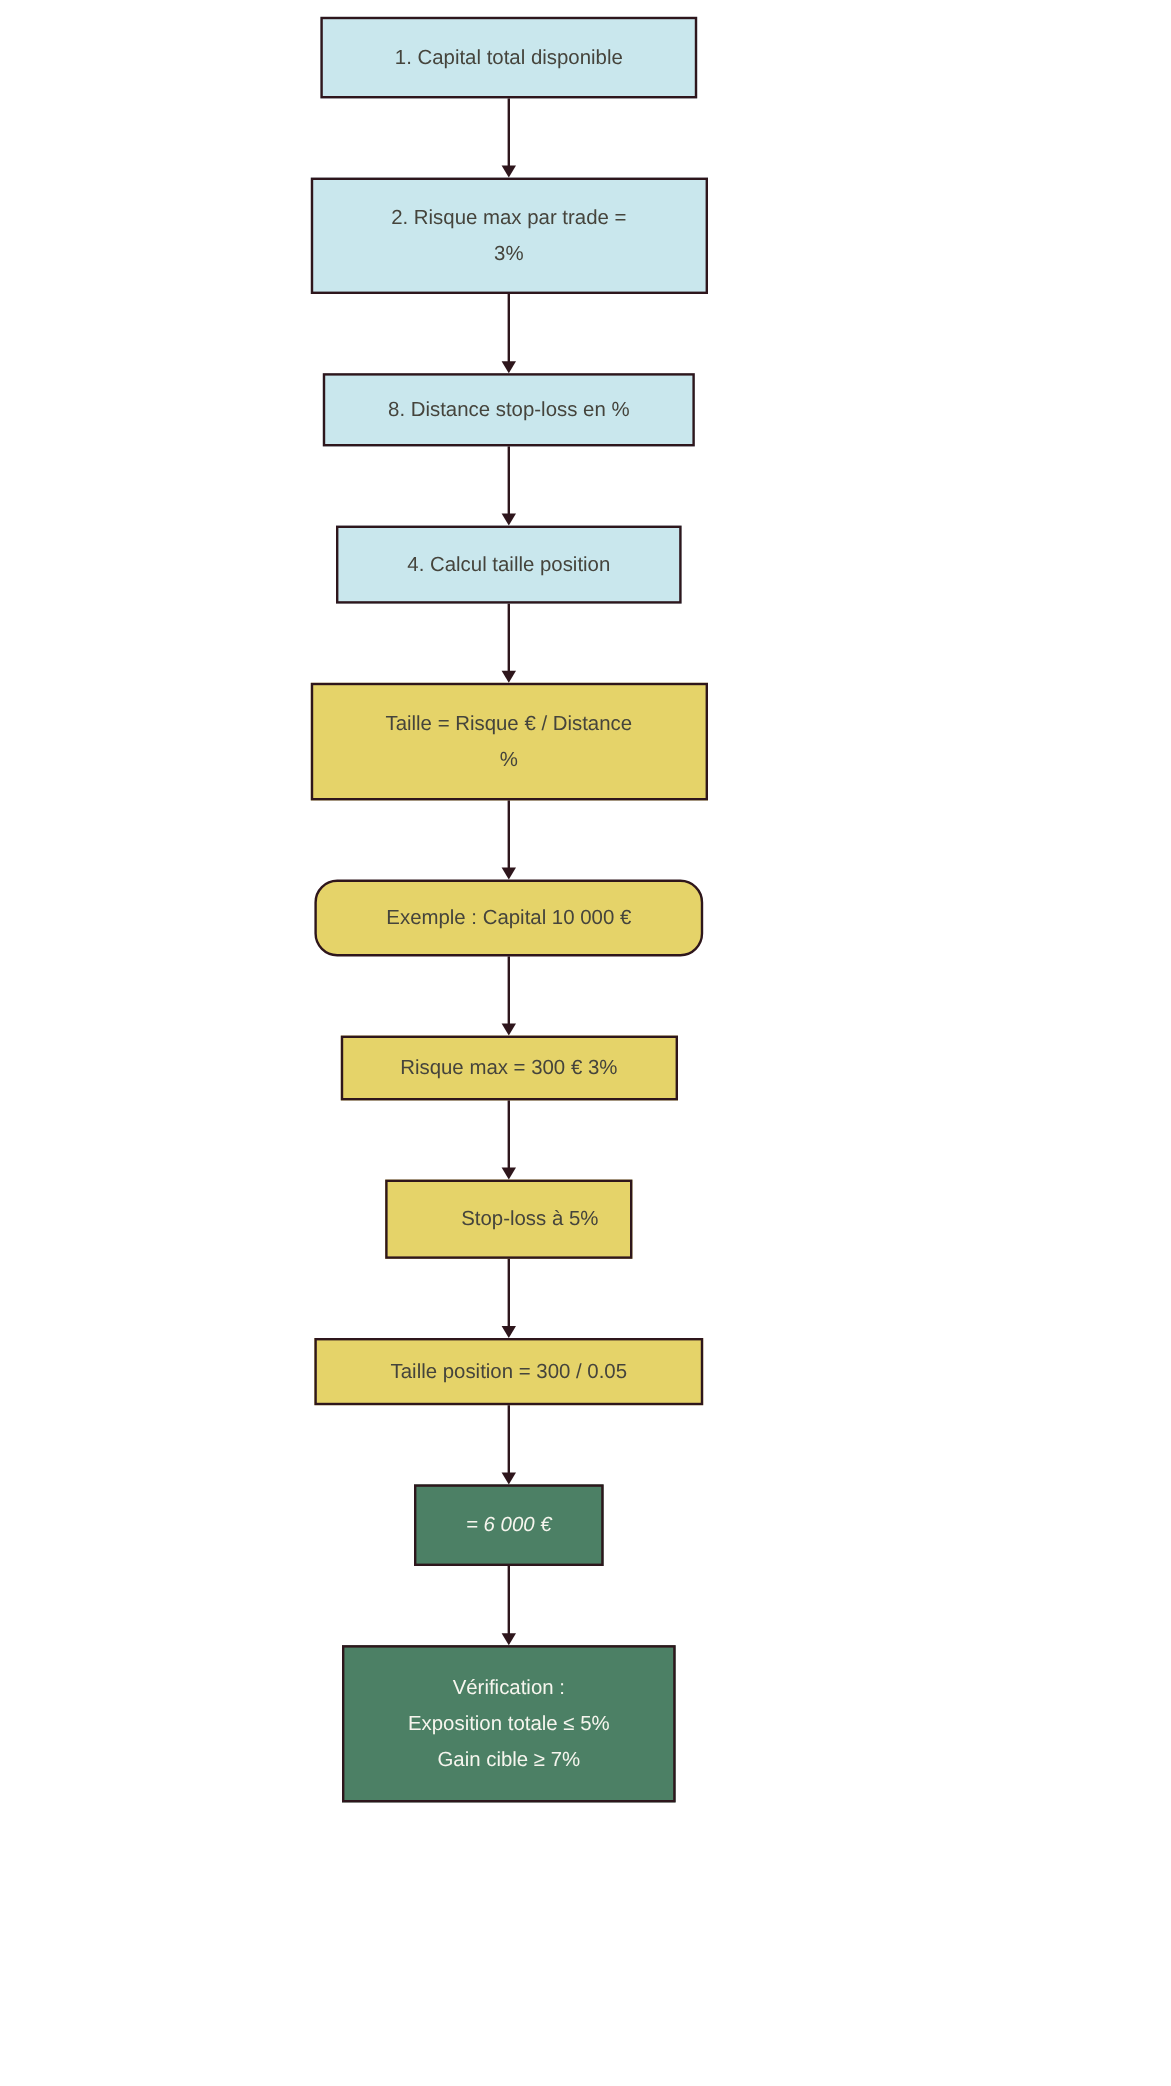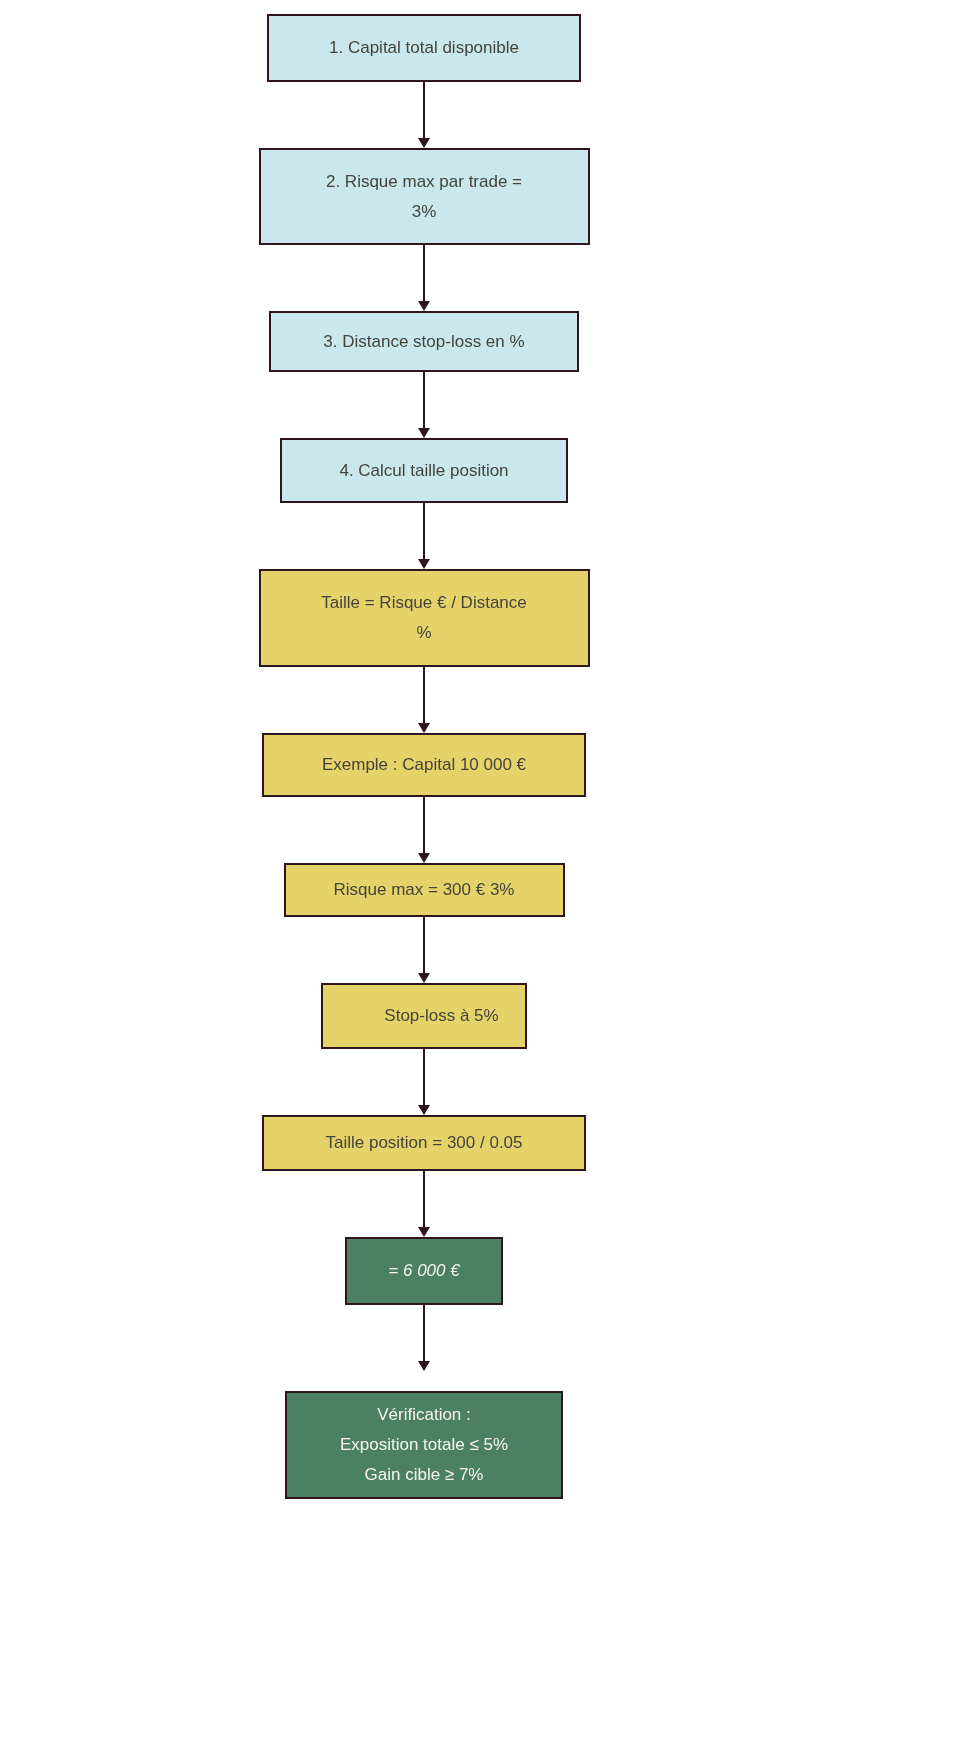--- a/index.html
+++ b/index.html
@@ -41,26 +41,26 @@
   .node.blue   { background:var(--blue-fill); }
   .node.yellow { background:var(--yellow-fill); }
   .node.green  { background:var(--green-fill); color:var(--text-light); }
 
   
   .n1  { width:314px; height:68px; }
   .n2  { width:331px; height:97px; }
   .n3  { width:310px; height:61px; }
   .n4  { width:288px; height:65px; }
   .n5  { width:331px; height:98px; }
-  .n6  { width:324px; height:64px; }
+  .n6  { width:324px; height:64px;border-radius:19px; }
   .n7  { width:281px; height:54px; }
   .n8  { width:206px; height:66px;padding-left:35px; }
   .n9  { width:324px; height:56px; }
   .n10 { width:158px; height:68px;font-style:italic; }
-  .n11 { width:278px; height:108px;margin-top:20px; }
+  .n11 { width:278px; height:131px; }
 
   .arrow {
     position:relative;
     width:12px;
     height:66px;
     flex:none;
   }
   .arrow::before {
     content:"";
     position:absolute;
@@ -87,21 +87,21 @@
   </div>
   <div class="arrow"></div>
 
   <div class="node blue n2">
     <span class="label">2. Risque max par trade =
 3%</span>
   </div>
   <div class="arrow"></div>
 
   <div class="node blue n3">
-    <span class="label">3. Distance stop-loss en %</span>
+    <span class="label">8. Distance stop-loss en %</span>
   </div>
   <div class="arrow"></div>
 
   <div class="node blue n4">
     <span class="label">4. Calcul taille position</span>
   </div>
   <div class="arrow"></div>
 
   <div class="node yellow n5">
     <span class="label">Taille = Risque € / Distance

